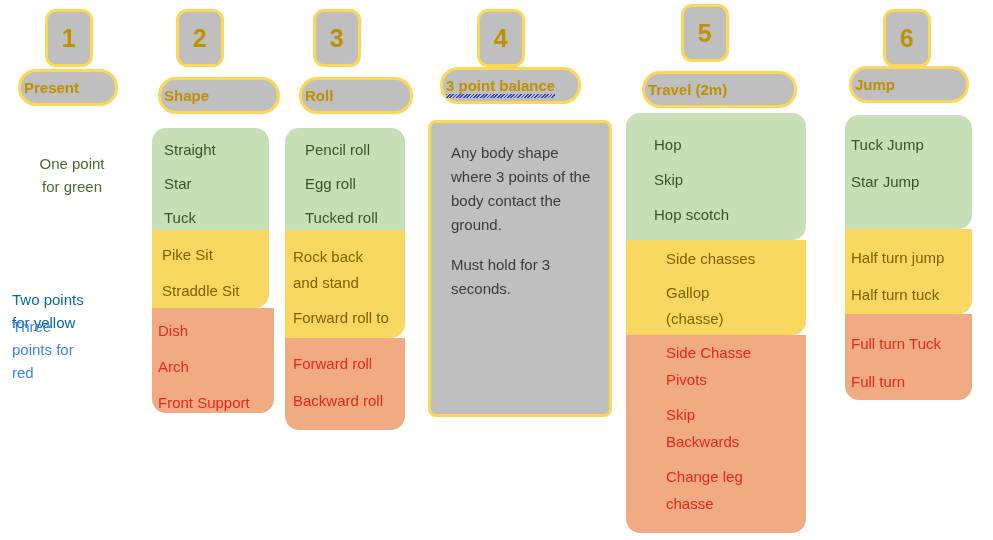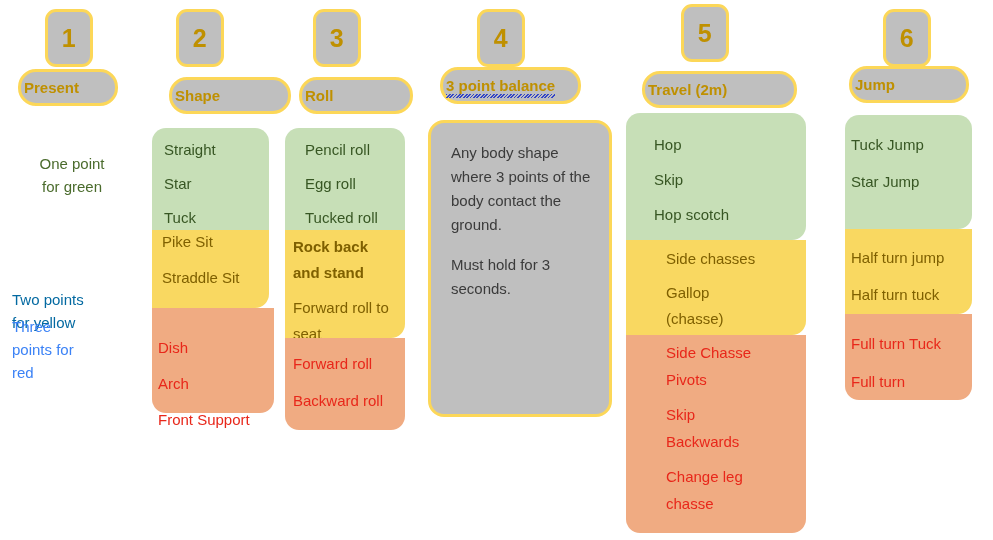--- a/index.html
+++ b/index.html
@@ -104,21 +104,21 @@
   }
   .legend-green  { color: #4a6b2c; text-align: center; }
   .legend-yellow { color: #0369a1; margin-top: 48px; }
   .legend-red    { color: #3b82f6; }
 
   
   .desc-panel {
     position: absolute;
     background: #bfbfbf;
     border: 3px solid #fcd758;
-    border-radius: 16px;
+    border-radius: 8px;
     box-sizing: border-box;
     padding: 18px 16px 0 20px;
     color: #3b3b3b;
     font-size: 15px;
     line-height: 24px;
   }
   .desc-panel p {
     margin: 0 0 16px 0;
   }
 </style>
@@ -143,21 +143,21 @@
     <span>5</span>
   </div>
   <div class="num-badge" style="left:883px; top:9px;">
     <span>6</span>
   </div>
 
   <div class="cat-header" style="left:18px; top:69px; width:100px;">
     <span class="hdr-text">Present</span>
   </div>
 
-  <div class="cat-header" style="left:169px; top:77px; width:122px;">
+  <div class="cat-header" style="left:158px; top:77px; width:122px;">
     <span class="hdr-text">Shape</span>
   </div>
 
   <div class="cat-header" style="left:299px; top:77px; width:114px;">
     <span class="hdr-text">Roll</span>
   </div>
 
   <div class="cat-header spell" style="left:440px; top:67px; width:141px;">
     <span class="hdr-text">3 point balance</span>
   </div>
@@ -178,38 +178,38 @@
 points for
 red</div>
 
   <div class="col-stack" style="left:152px; top:128px; width:117px;">
     <div class="band green first" style="height:102px; padding:6px 0 4px 12px;">
       <div class="item" style="margin-top:8px;">Straight</div>
       <div class="item" style="margin-top:19px;">Star</div>
       <div class="item" style="margin-top:19px;">Tuck</div>
     </div>
     <div class="band yellow" style="height:78px; padding:0 0 0 10px; border-bottom-right-radius:14px;">
-      <div class="item" style="padding-top:4px;">Pike Sit</div>
+      <div class="item" style="padding-top:17px;">Pike Sit</div>
       <div class="item" style="padding-top:21px;">Straddle Sit</div>
     </div>
     <div class="band red last" style="height:105px; width:122px; padding:0 0 0 6px;">
-      <div class="item" style="padding-top:32px;">Dish</div>
+      <div class="item" style="padding-top:15px;">Dish</div>
       <div class="item" style="padding-top:21px;">Arch</div>
       <div class="item" style="padding-top:21px;">Front Support</div>
     </div>
   </div>
 
   <div class="col-stack" style="left:285px; top:128px; width:120px;">
     <div class="band green first" style="height:102px; padding:6px 0 0 20px;">
       <div class="item" style="margin-top:8px;">Pencil roll</div>
       <div class="item" style="margin-top:19px;">Egg roll</div>
       <div class="item" style="margin-top:19px;">Tucked roll</div>
     </div>
     <div class="band yellow" style="height:108px; padding:0 0 0 8px; border-bottom-right-radius:14px;">
-      <div class="item" style="padding-top:4px; white-space:normal; line-height:26px; width:95px;font-weight:bold;">Rock back and stand</div>
+      <div class="item" style="padding-top:14px; white-space:normal; line-height:26px; width:95px;">Rock back and stand</div>
       <div class="item" style="padding-top:9px; white-space:normal; line-height:26px; width:105px;">Forward roll to seat</div>
     </div>
     <div class="band red last" style="height:92px; padding:0 0 0 8px;">
       <div class="item" style="padding-top:18px;">Forward roll</div>
       <div class="item" style="padding-top:22px;">Backward roll</div>
     </div>
   </div>
 
   <div class="desc-panel" style="left:428px; top:120px; width:184px; height:297px;">
     <p>Any body shape where 3 points of the body contact the ground.</p>

